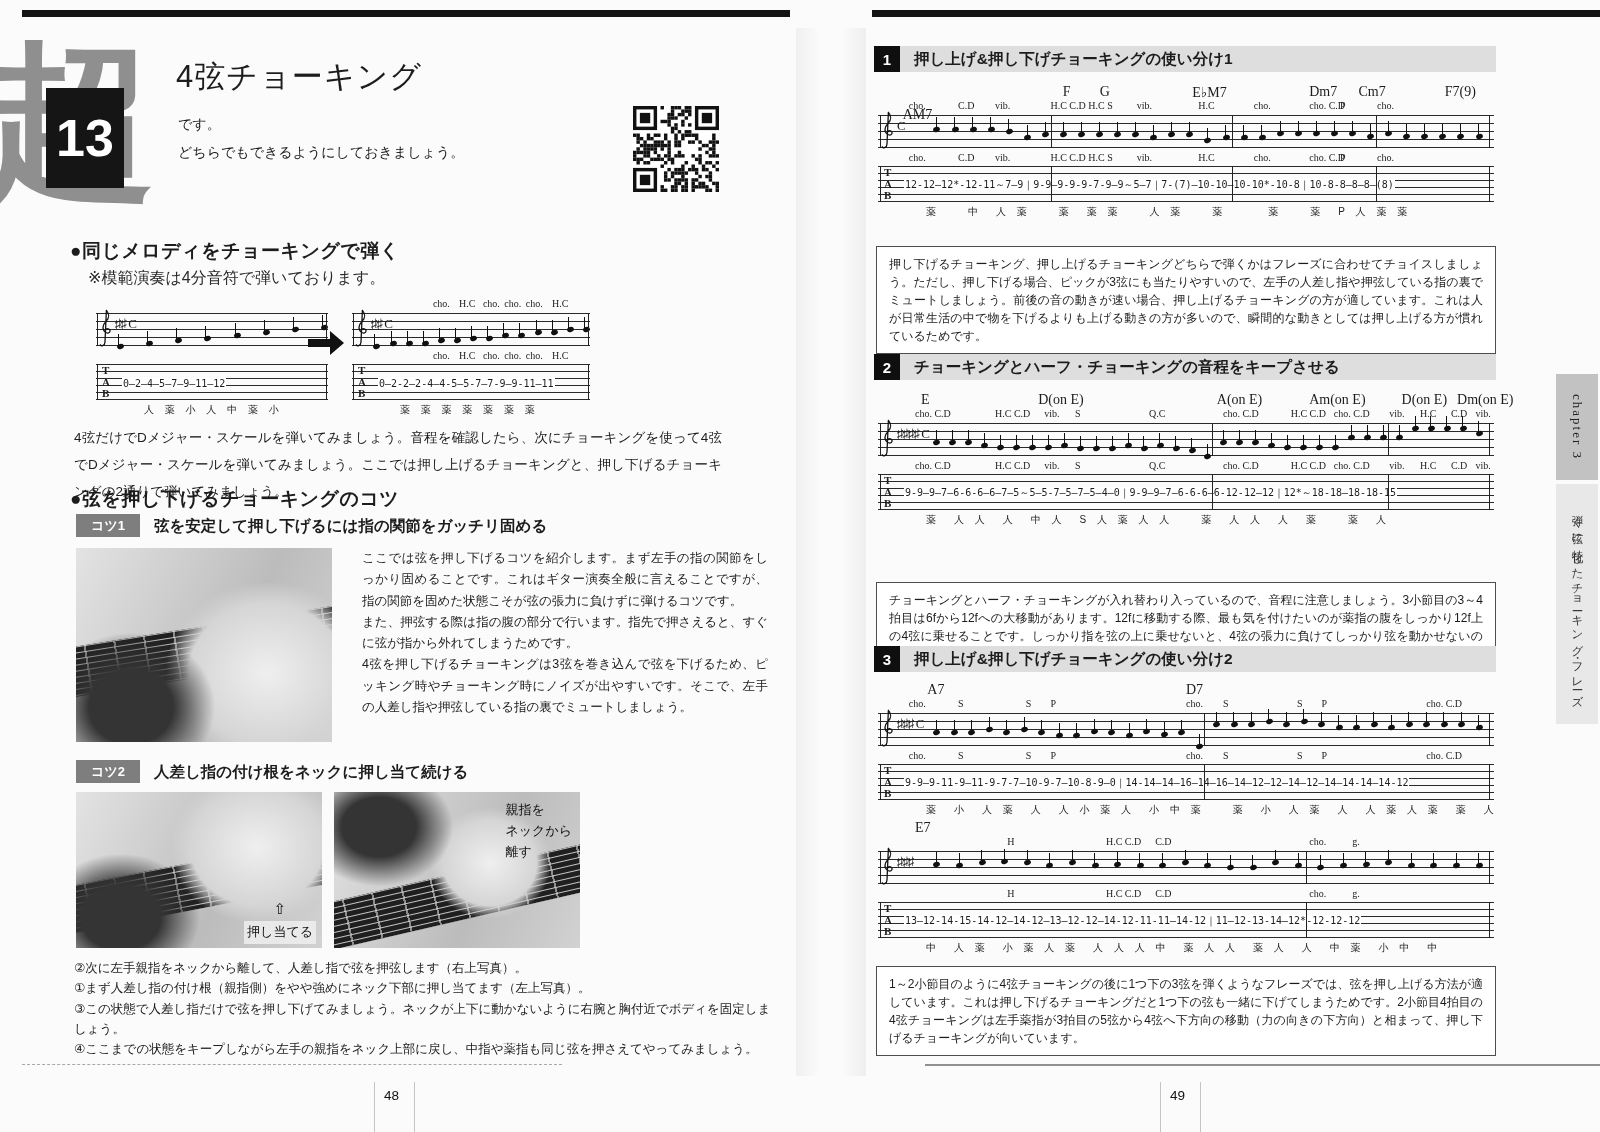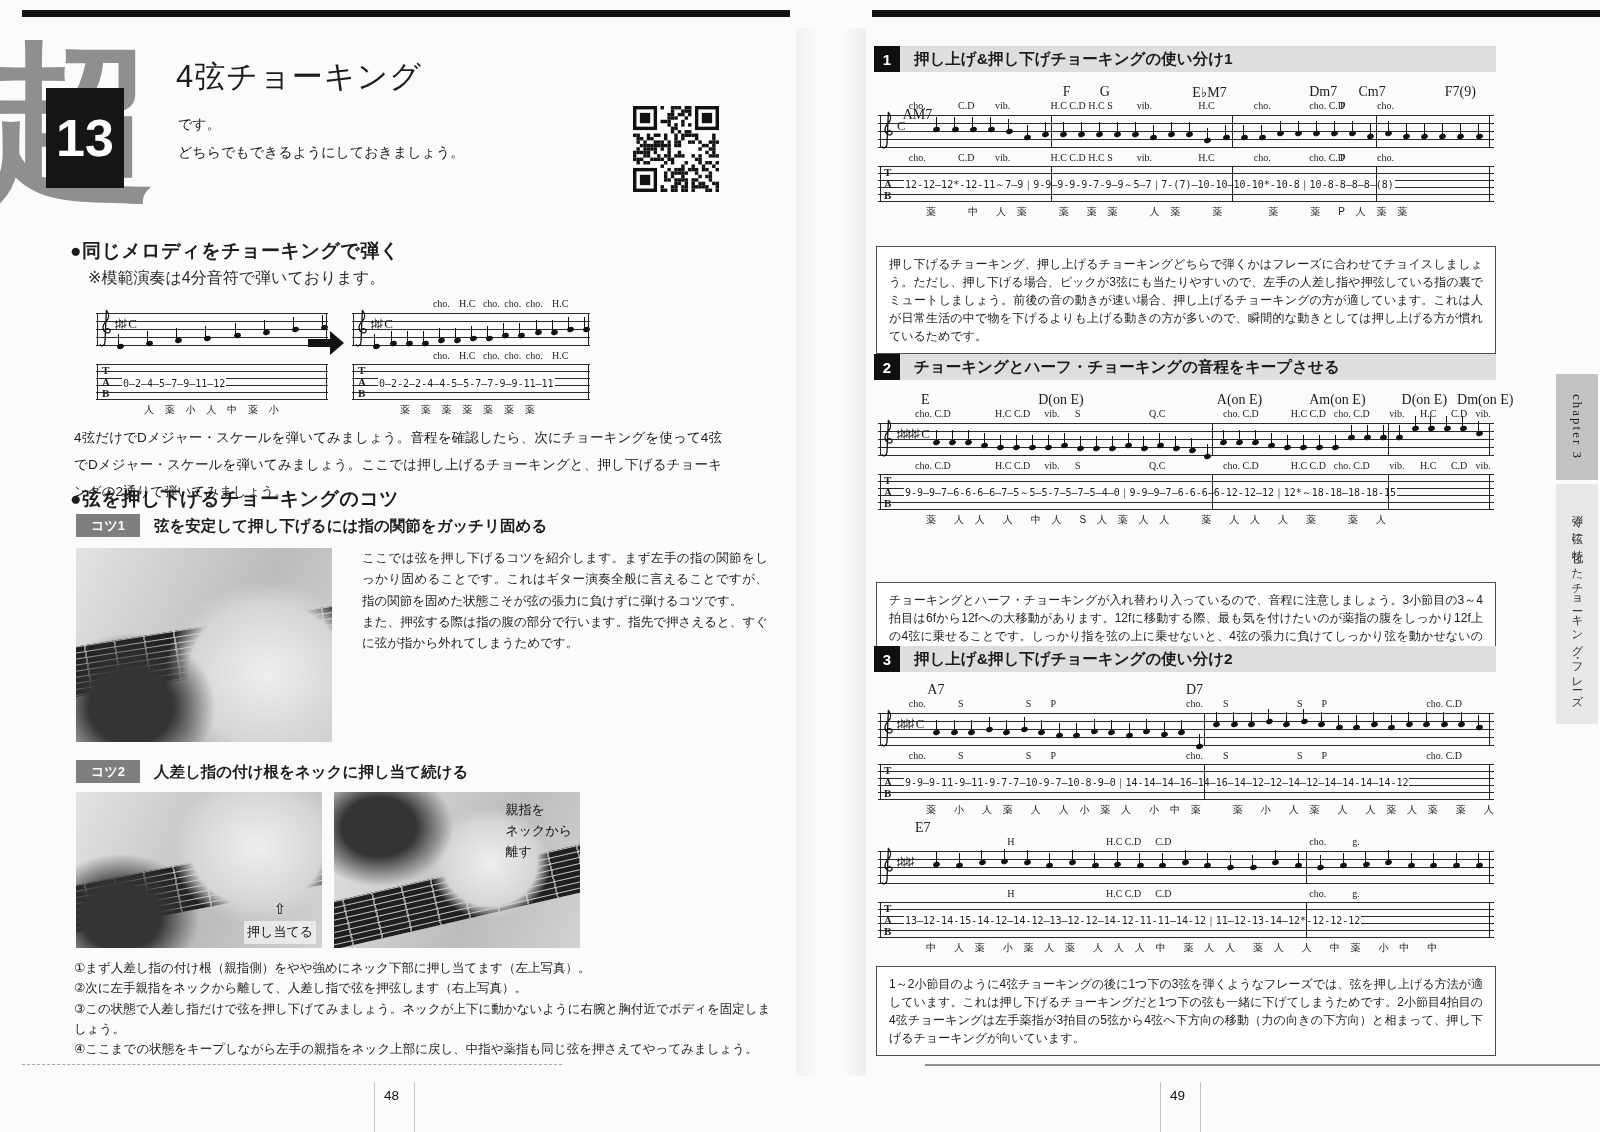--- a/index.html
+++ b/index.html
@@ -415,20 +415,21 @@
 
 <div class="photo" style="left:76px;top:548px;width:256px;height:194px">
   <i class="neck" style="top:40%;height:26%;transform:rotate(-9deg)"></i>
   <i class="hand" style="right:-35px;top:18%;width:200px;height:180px"></i>
   <i class="blob-dark" style="left:-30px;bottom:-40px;width:170px;height:150px"></i>
 </div>
 
 <div class="abs" style="left:362px;top:548px;width:406px;font-size:12.5px;line-height:1.7;text-align:justify">
   <div>ここでは弦を押し下げるコツを紹介します。まず左手の指の関節をしっかり固めることです。これはギター演奏全般に言えることですが、指の関節を固めた状態こそが弦の張力に負けずに弾けるコツです。</div>
   <div>また、押弦する際は指の腹の部分で行います。指先で押さえると、すぐに弦が指から外れてしまうためです。</div>
+  <div>4弦を押し下げるチョーキングは3弦を巻き込んで弦を下げるため、ピッキング時やチョーキング時にノイズが出やすいです。そこで、左手の人差し指や押弦している指の裏でミュートしましょう。</div>
 </div>
 
 <div class="kbadge" style="left:76px;top:760px">コツ2</div>
 <div class="ktitle" style="left:154px;top:762px">人差し指の付け根をネックに押し当て続ける</div>
 
 <div class="photo" style="left:76px;top:792px;width:246px;height:156px">
   <i class="neck" style="top:44%;height:30%;transform:rotate(-11deg)"></i>
   <i class="hand" style="right:-20px;top:-20px;width:170px;height:150px"></i>
   <i class="blob-dark" style="left:-35px;bottom:-35px;width:160px;height:130px"></i>
   <div class="photocap" style="right:6px;bottom:4px;text-align:center">
@@ -441,22 +442,22 @@
   <i class="hand" style="right:30px;top:10%;width:120px;height:110px"></i>
   <i class="blob-dark" style="left:-30px;top:-25px;width:150px;height:120px"></i>
   <div class="photocap" style="right:8px;top:8px">
       <div>親指を</div>
       <div>ネックから</div>
       <div>離す</div>
     </div>
 </div>
 
 <div class="abs" style="left:74px;top:958px;width:700px;font-size:12.5px;line-height:1.62">
+    <div>②次に左手親指をネックから離して、人差し指で弦を押弦します（右上写真）。</div>
     <div>①まず人差し指の付け根（親指側）をやや強めにネック下部に押し当てます（左上写真）。</div>
-    <div>②次に左手親指をネックから離して、人差し指で弦を押弦します（右上写真）。</div>
     <div>③この状態で人差し指だけで弦を押し下げてみましょう。ネックが上下に動かないように右腕と胸付近でボディを固定しましょう。</div>
     <div>④ここまでの状態をキープしながら左手の親指をネック上部に戻し、中指や薬指も同じ弦を押さえてやってみましょう。</div>
   </div>
 
 <div class="rule-dash" style="left:22px;top:1064px;width:540px"></div>
 <div class="rule-solid" style="left:925px;top:1064px;width:675px"></div>
 
 <div class="numline" style="left:374px;top:1082px;height:50px"></div>
 <div class="numline" style="left:414px;top:1082px;height:50px"></div>
 <div class="pagenum" style="left:384px;top:1088px">48</div>

